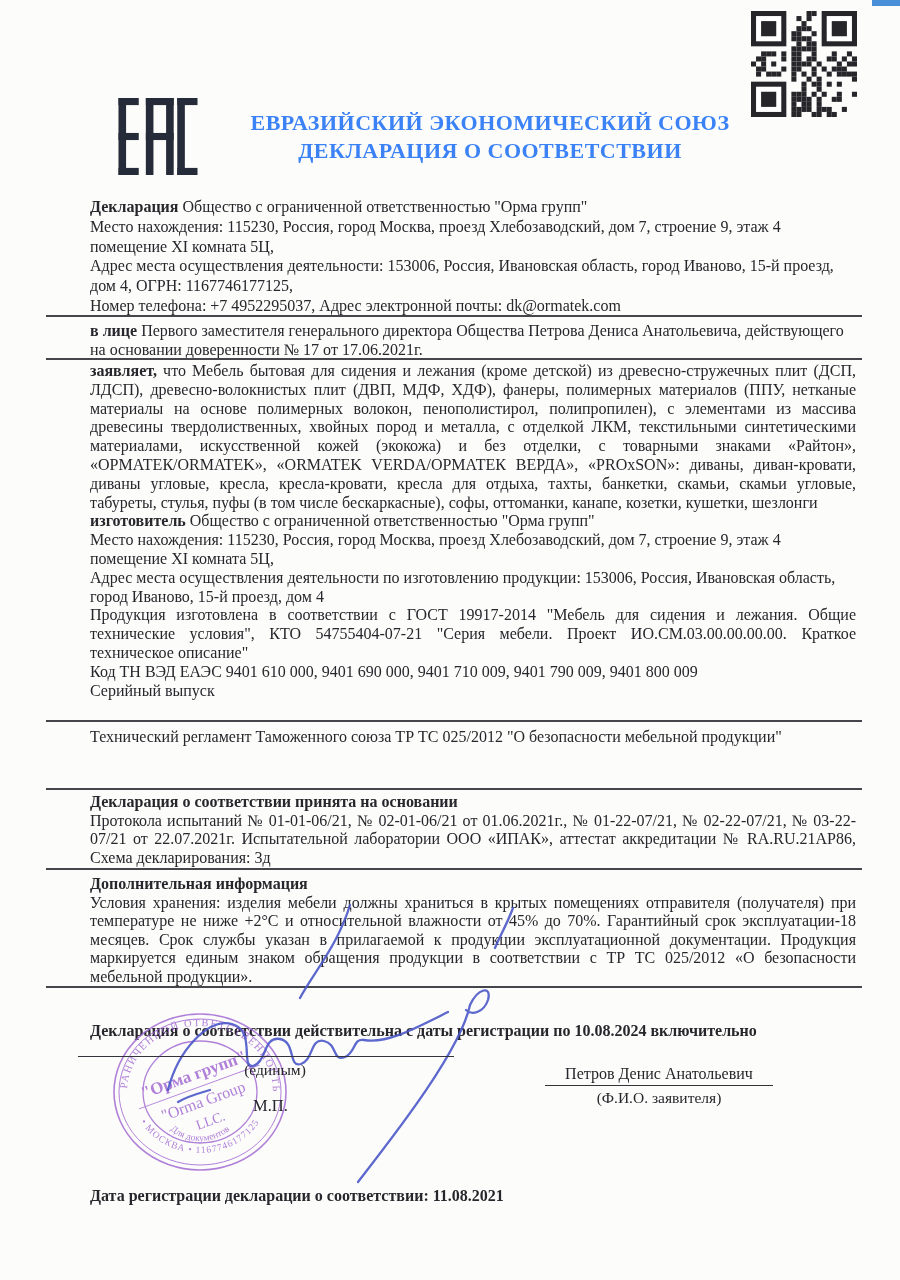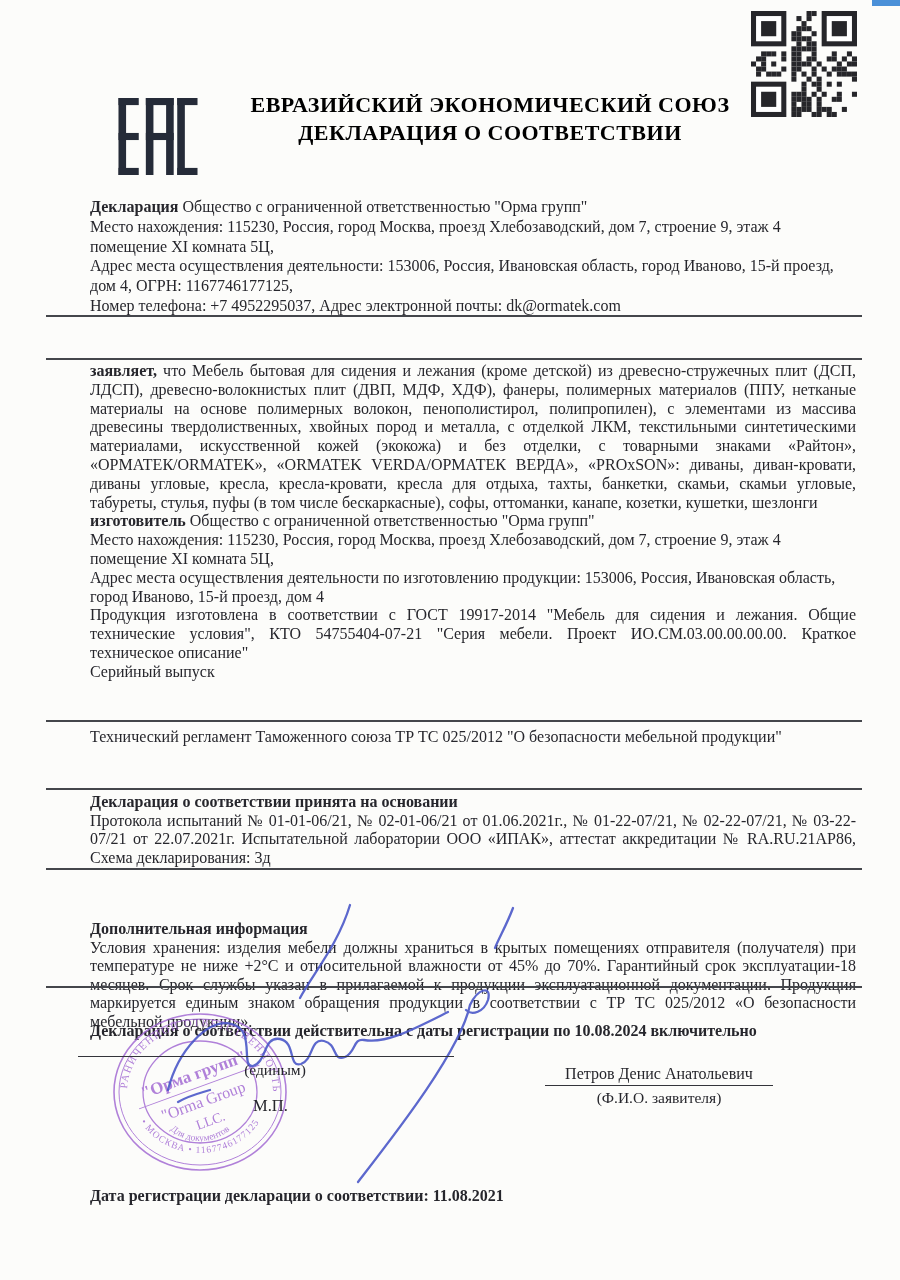--- a/index.html
+++ b/index.html
@@ -1,38 +1,38 @@
 <!DOCTYPE html>
 <html><head>
 <meta charset="utf-8">
 <style>
   html,body{margin:0;padding:0;}
   body{width:900px;height:1280px;background:#f2f2f0;font-family:"Liberation Serif","DejaVu Serif",serif;}
   .page{position:relative;width:900px;height:1280px;background:#fcfcfa;overflow:hidden;color:#26262c;}
 
   
   .eac-logo{position:absolute;left:118px;top:98px;width:80px;height:77px;}
-  .titles{position:absolute;left:190px;top:91px;width:600px;text-align:center;
-          font-weight:bold;font-size:22px;line-height:27.5px;color:#000000;letter-spacing:.5px;}
+  .titles{position:absolute;left:190px;top:109px;width:600px;text-align:center;
+          font-weight:bold;font-size:22px;line-height:27.5px;color:#3b82f6;letter-spacing:.5px;}
   .qr{position:absolute;left:748px;top:10px;width:112px;height:108px;}
   .corner-artifact{position:absolute;left:872px;top:0;width:28px;height:6px;background:#4a90d8;}
 
   
   .sec{position:absolute;left:90px;width:766px;font-size:16px;}
   .sec p{margin:0;}
   .just{text-align:justify;}
   .b{font-weight:bold;}
   .rule{position:absolute;left:46px;width:816px;border-top:2px solid #44464b;height:0;}
 
   #sec-applicant{top:197px;line-height:19.8px;}
   #sec-inperson{top:321px;line-height:19.2px;}
   #sec-declares{top:362px;line-height:18.8px;}
   #sec-conforms{top:727px;line-height:20px;}
   #sec-basis{top:793px;line-height:18.6px;}
-  #sec-addinfo{top:920px;line-height:18.5px;}
+  #sec-addinfo{top:875px;line-height:18.5px;}
   #validity-line{top:1022px;font-weight:bold;}
 
   
   .sign-line{position:absolute;left:78px;top:1056px;width:376px;border-top:1.5px solid #33343a;}
   .sign-caption{position:absolute;left:225px;top:1061px;width:100px;text-align:center;font-size:15.5px;}
   .mp{position:absolute;left:253px;top:1096px;font-size:16.5px;}
   .fio{position:absolute;left:545px;top:1033px;width:228px;text-align:center;font-size:16px;margin-top:32px;}
   .fio .nm{border-bottom:1.2px solid #33343a;padding-bottom:2px;}
   .fio .cap{margin-top:3px;font-size:15.5px;}
 
@@ -201,28 +201,32 @@
   <div class="corner-artifact"></div>
 
   <div class="sec" id="sec-applicant">
     <p><span class="b">Декларация</span><span> Общество с ограниченной ответственностью "Орма групп"</span></p>
     <p>Место нахождения: 115230, Россия, город Москва, проезд Хлебозаводский, дом 7, строение 9, этаж 4 помещение XI комната 5Ц,</p>
     <p>Адрес места осуществления деятельности: 153006, Россия, Ивановская область, город Иваново, 15-й проезд, дом 4, ОГРН: 1167746177125,</p>
     <p>Номер телефона: +7 4952295037, Адрес электронной почты: dk@ormatek.com</p>
   </div>
   <div class="rule" style="top:315px"></div>
 
+  <div class="sec" id="sec-inperson">
+    <p><span class="b">в лице</span><span> Первого заместителя генерального директора Общества Петрова Дениса Анатольевича, действующего на основании доверенности № 17 от 17.06.2021г.</span></p>
+  </div>
   <div class="rule" style="top:358px"></div>
 
   <div class="sec" id="sec-declares">
     <p class="just"><span class="b">заявляет,</span><span> что Мебель бытовая для сидения и лежания (кроме детской) из древесно-стружечных плит (ДСП, ЛДСП), древесно-волокнистых плит (ДВП, МДФ, ХДФ), фанеры, полимерных материалов (ППУ, нетканые материалы на основе полимерных волокон, пенополистирол, полипропилен), с элементами из массива древесины твердолиственных, хвойных пород и металла, с отделкой ЛКМ, текстильными синтетическими материалами, искусственной кожей (экокожа) и без отделки, с товарными знаками «Райтон», «ОРМАТЕК/ORMATEK», «ORMATEK VERDA/ОРМАТЕК ВЕРДА», «PROxSON»: диваны, диван-кровати, диваны угловые, кресла, кресла-кровати, кресла для отдыха, тахты, банкетки, скамьи, скамьи угловые, табуреты, стулья, пуфы (в том числе бескаркасные), софы, оттоманки, канапе, козетки, кушетки, шезлонги</span></p>
     <p><span class="b">изготовитель</span><span> Общество с ограниченной ответственностью "Орма групп"</span></p>
     <p>Место нахождения: 115230, Россия, город Москва, проезд Хлебозаводский, дом 7, строение 9, этаж 4 помещение XI комната 5Ц,</p>
     <p>Адрес места осуществления деятельности по изготовлению продукции: 153006, Россия, Ивановская область, город Иваново, 15-й проезд, дом 4</p>
     <p class="just">Продукция изготовлена в соответствии с ГОСТ 19917-2014 "Мебель для сидения и лежания. Общие технические условия", КТО 54755404-07-21 "Серия мебели. Проект ИО.СМ.03.00.00.00.00. Краткое техническое описание"</p>
+    <p>Код ТН ВЭД ЕАЭС  9401 610 000, 9401 690 000, 9401 710 009, 9401 790 009, 9401 800 009</p>
     <p>Серийный выпуск</p>
   </div>
   <div class="rule" style="top:720px"></div>
 
   <div class="sec" id="sec-conforms">
     <p>Технический регламент Таможенного союза ТР ТС 025/2012 "О безопасности мебельной продукции"</p>
   </div>
   <div class="rule" style="top:788px"></div>
 
   <div class="sec" id="sec-basis">

